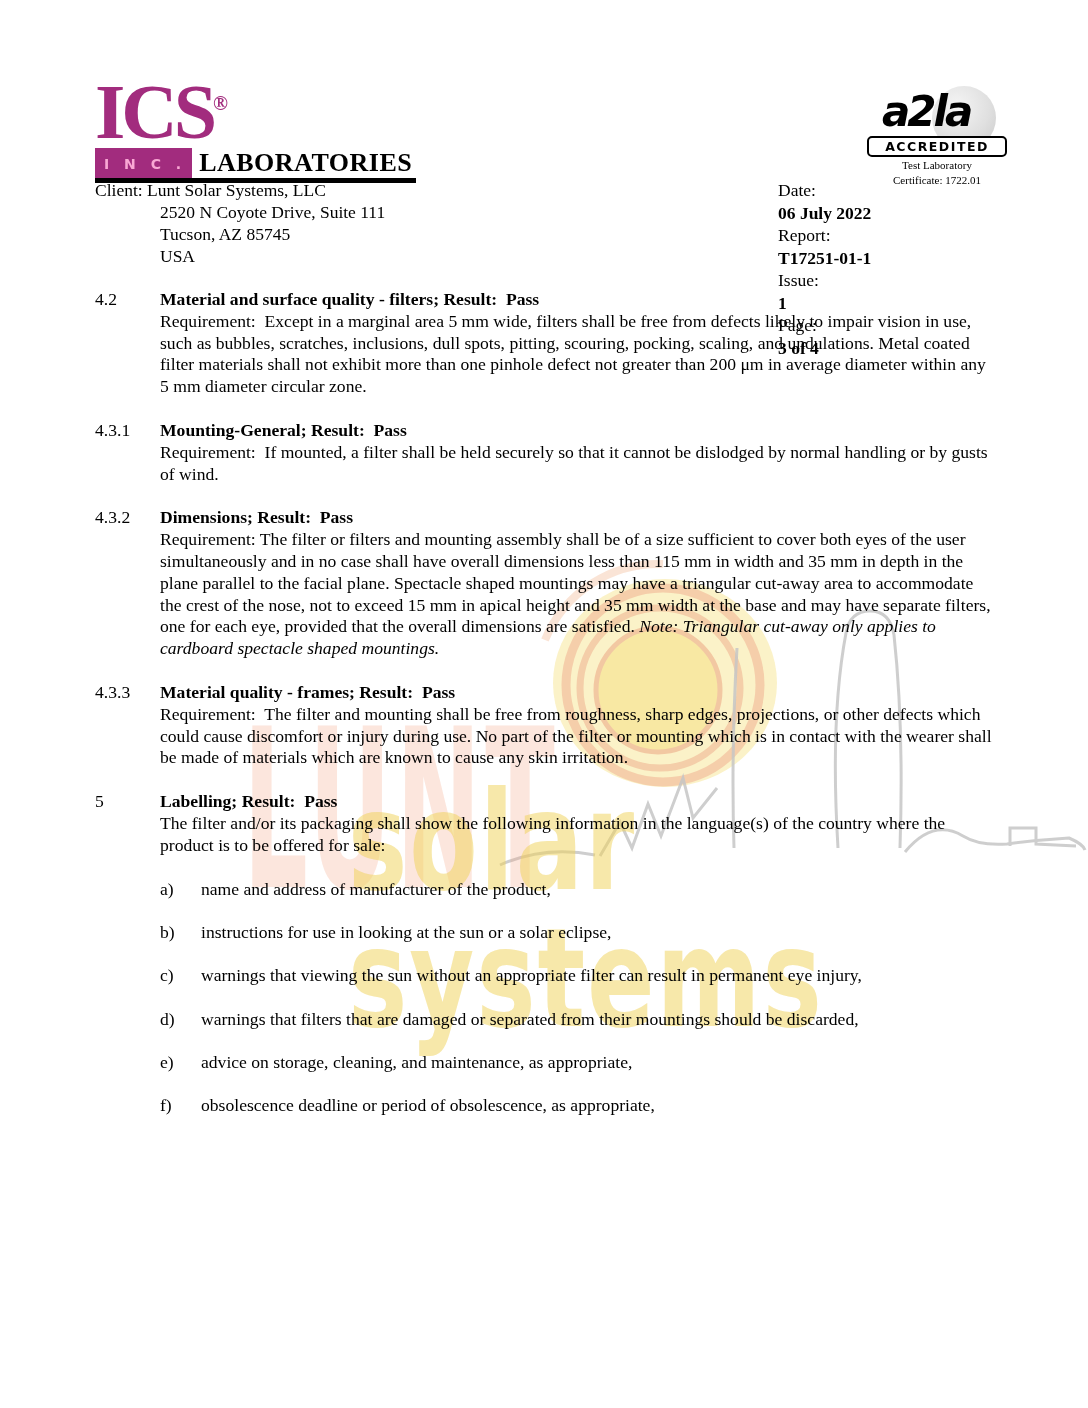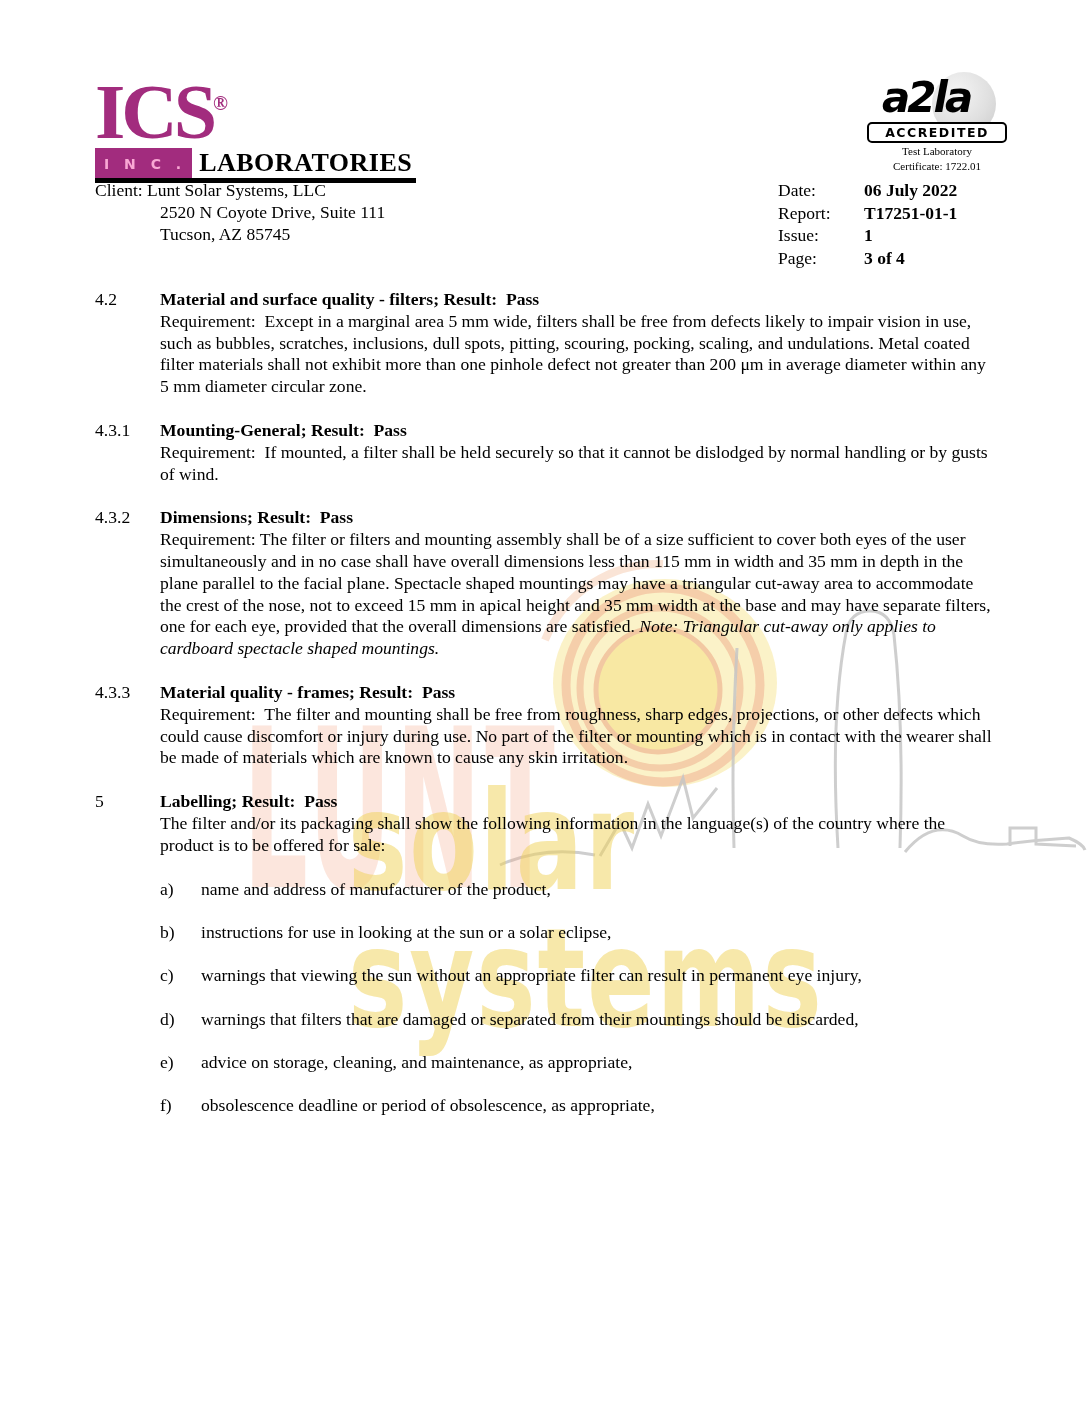--- a/index.html
+++ b/index.html
@@ -21,35 +21,35 @@
   
   .logo { position:absolute; left:95px; top:78px; }
   .logo-ics { font-weight:bold; font-size:78px; line-height:0.88; color:#a22c7e; letter-spacing:-4px; }
   .logo-reg { font-size:20px; vertical-align:28px; letter-spacing:0; }
   .logo-bar { display:flex; align-items:stretch; margin-top:1px; border-bottom:5px solid #000; width:max-content; }
   .inc-box { background:#a22c7e; color:#f9a8d4; font-family:"DejaVu Sans",sans-serif; font-weight:bold;
              font-size:14px; letter-spacing:5px; padding:4px 6px 2px 9px; display:flex; align-items:center; }
   .labs { font-weight:bold; font-size:26px; letter-spacing:0.5px; padding:0 4px 0 7px; }
 
   
-  .a2la { position:absolute; left:866px; top:76px; width:142px; text-align:center; }
+  .a2la { position:absolute; left:866px; top:90px; width:142px; text-align:center; }
   .globe { position:absolute; right:12px; top:-4px; width:64px; height:64px; border-radius:50%;
            background:radial-gradient(circle at 38% 32%, #f5f5f5 0%, #e0e0e0 55%, #c9c9c9 100%); }
   .a2la-text { position:relative; font-family:"DejaVu Sans",sans-serif; font-weight:bold; font-style:italic;
                font-size:42px; line-height:1.05; letter-spacing:-3px; text-align:left; padding-left:16px; }
   .accredited { position:relative; border:2.5px solid #000; border-radius:5px; background:#fff;
                 font-family:"DejaVu Sans",sans-serif; font-weight:bold; font-size:12.5px; letter-spacing:1.5px;
                 padding:1px 16px; width:max-content; margin:2px auto 1px auto; }
   .a2la-line { position:relative; font-size:11px; line-height:15px; }
 
   
   .client { position:absolute; left:95px; top:179px; font-size:17.5px; line-height:22px; }
   .client-indent { padding-left:65px; }
   .meta { position:absolute; left:778px; top:179px; font-size:17.5px; line-height:22.5px; }
-  .meta-row { display:flex; }
+  .meta-row { display:flex;flex-direction:column; }
   .meta-label { width:86px; }
   .meta-value { font-weight:bold; }
 
   
   .content { position:absolute; left:95px; top:289px; width:902px; font-size:17.6px; line-height:21.8px; }
   .section { display:flex; margin-bottom:22px; }
   .sec-num { width:65px; font-weight:normal; flex:none; }
   .sec-main { flex:1; }
   .sec-title { font-weight:bold; white-space:pre-wrap; }
   .sec-body { white-space:pre-wrap; }
@@ -98,20 +98,21 @@
       <div class="a2la-text">a2la</div>
       <div class="accredited">ACCREDITED</div>
       <div class="a2la-line">Test Laboratory</div>
       <div class="a2la-line">Certificate: 1722.01</div>
     </div>
 
     <div class="client">
       <div><span>Client:</span> <span>Lunt Solar Systems, LLC</span></div>
       <div class="client-indent">2520 N Coyote Drive, Suite 111</div>
       <div class="client-indent">Tucson, AZ 85745</div>
+      <div class="client-indent">USA</div>
     </div>
 
     <div class="meta">
       <div class="meta-row">
         <span class="meta-label">Date:</span>
         <span class="meta-value">06 July 2022</span>
       </div>
       <div class="meta-row">
         <span class="meta-label">Report:</span>
         <span class="meta-value">T17251-01-1</span>

